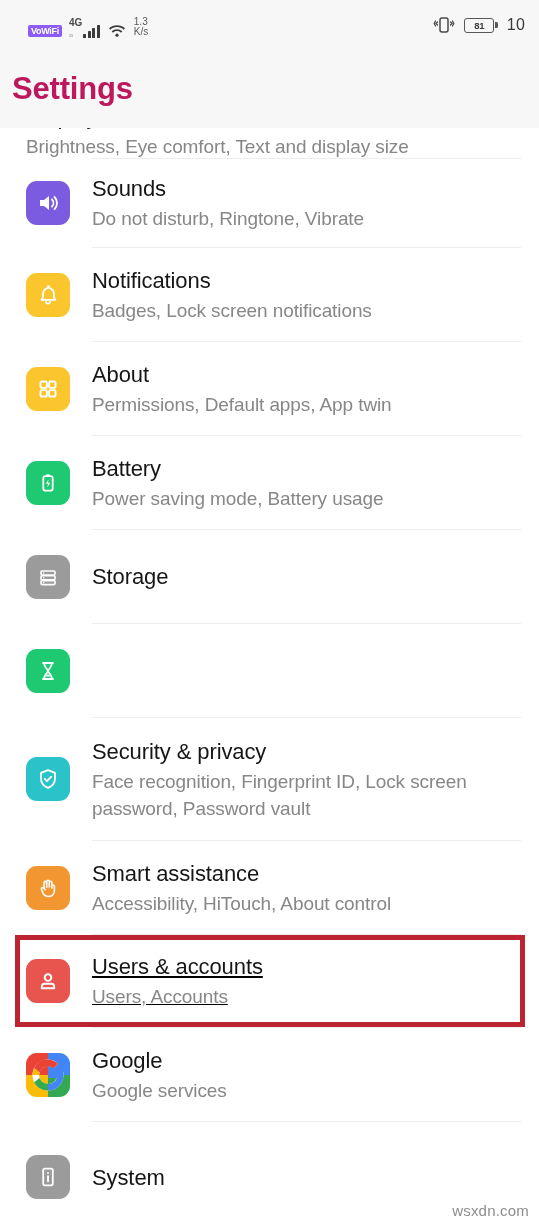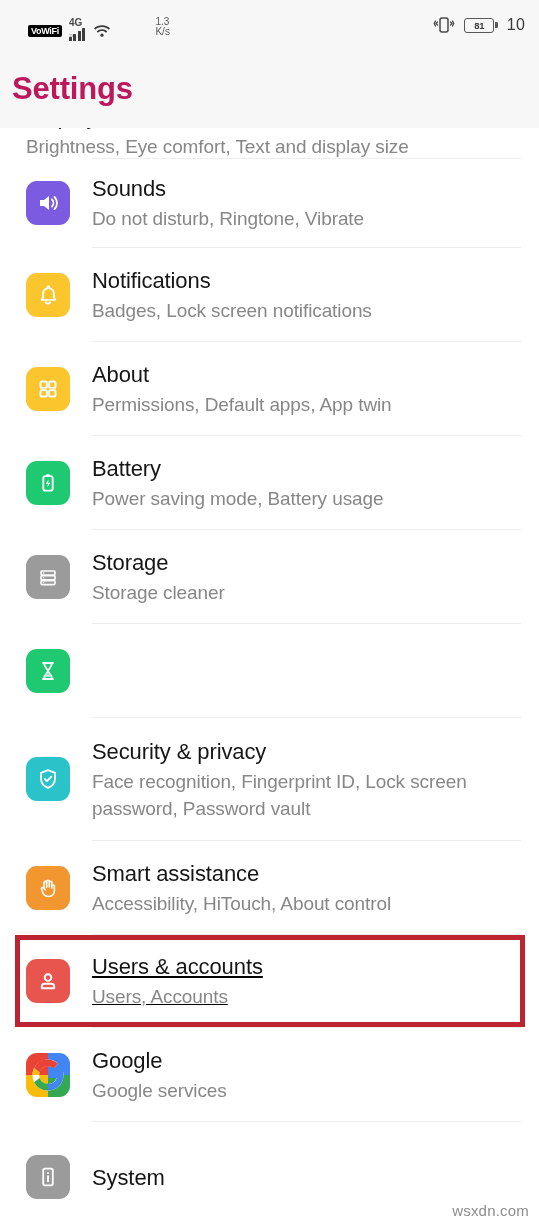--- a/index.html
+++ b/index.html
@@ -15,41 +15,41 @@
   .statusbar {
     position: absolute; top: 0; left: 0; width: 539px; height: 50px;
     background: #f7f7f7;
     display: flex; align-items: center; justify-content: space-between;
     padding: 0 14px 0 28px;
   }
   .sb-left { display: flex; align-items: flex-end; gap: 7px; height: 26px; }
   .sb-right { display: flex; align-items: center; gap: 9px; }
 
   .vowifi-badge {
-    background: #000000; color: #ffffff;
+    background: #8b5cf6; color: #ffffff;
     font-size: 9px; font-weight: bold; letter-spacing: -0.3px;
     padding: 1px 3px 1px 3px; border-radius: 2px;
     line-height: 10px; margin-bottom: 1px;
   }
-  .signal-wrap { display: flex; align-items: flex-end; gap: 1px; position: relative; height: 20px; flex-direction: column; }
+  .signal-wrap { display: flex; align-items: flex-end; gap: 1px; position: relative; height: 20px; }
   .net-type {
     font-size: 10px; color: #4a4a4a; font-weight: 600;
     line-height: 9px; align-self: flex-start; margin-right: 0px;
   }
   .net-sub { font-size: 6px; color: #6a6a6a; position: absolute; left: 0px; bottom: 1px; }
   .bars { display: flex; align-items: flex-end; gap: 1.5px; height: 14px; }
   .bars i { width: 3px; background: #3c3c3c; border-radius: 0.5px; display: block; }
   .bars i:nth-child(1) { height: 4px; }
   .bars i:nth-child(2) { height: 7px; }
   .bars i:nth-child(3) { height: 10px; }
   .bars i:nth-child(4) { height: 13px; }
   .wifi-ico { width: 20px; height: 16px; }
   .netspeed {
     font-size: 10px; line-height: 10px; color: #5a5a5a;
-    text-align: left; margin-bottom: 1px; margin-left: 36px;
+    text-align: left; margin-bottom: 1px;
   }
   .vibrate-ico { width: 22px; height: 20px; }
   .batt {
     display: flex; align-items: center;
   }
   .batt-body {
     width: 30px; height: 15px; border: 1.6px solid #585858; border-radius: 3px;
     display: flex; align-items: center; justify-content: center;
   }
   .batt-num { font-size: 9.5px; font-weight: bold; color: #3c3c3c; letter-spacing: -0.2px; }
@@ -234,21 +234,20 @@
           <rect x="6" y="7" width="14" height="4" rx="1" fill="none" stroke="#fff" stroke-width="1.6"></rect>
           <rect x="6" y="11.8" width="14" height="4" rx="1" fill="none" stroke="#fff" stroke-width="1.6"></rect>
           <rect x="6" y="16.6" width="14" height="4" rx="1" fill="none" stroke="#fff" stroke-width="1.6"></rect>
           <circle cx="8.6" cy="9" r="0.8" fill="#fff"></circle>
           <circle cx="8.6" cy="13.8" r="0.8" fill="#fff"></circle>
           <circle cx="8.6" cy="18.6" r="0.8" fill="#fff"></circle>
         </svg>
       </div>
       <div class="txt">
         <div class="title">Storage</div>
-        <div class="sub">Storage cleaner</div>
       </div>
     </div>
     <div class="divider"></div>
 
     <div class="row" style="height:93px">
       <div class="icon-box" style="background:#1ec972">
         <svg viewBox="0 0 26 26" width="26" height="26">
           <path d="M8 5h10M8 21h10" stroke="#fff" stroke-width="1.8" stroke-linecap="round"></path>
           <path d="M9.2 5.6c0 4 3.8 5.9 3.8 7.4s-3.8 3.4-3.8 7.4M16.8 5.6c0 4-3.8 5.9-3.8 7.4s3.8 3.4 3.8 7.4" fill="none" stroke="#fff" stroke-width="1.8"></path>
           <path d="M10.6 18.6h4.8c-.6-1.6-2.4-2.4-2.4-2.4s-1.8.8-2.4 2.4z" fill="#fff"></path>

